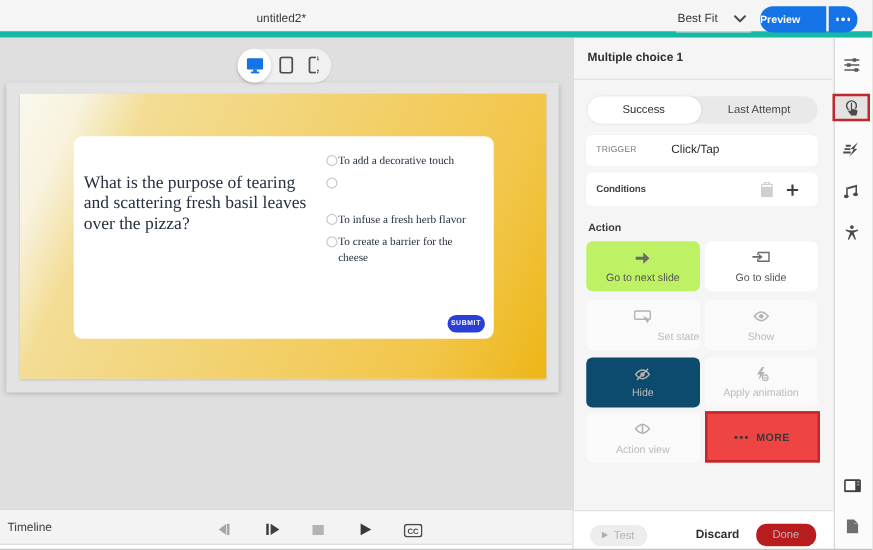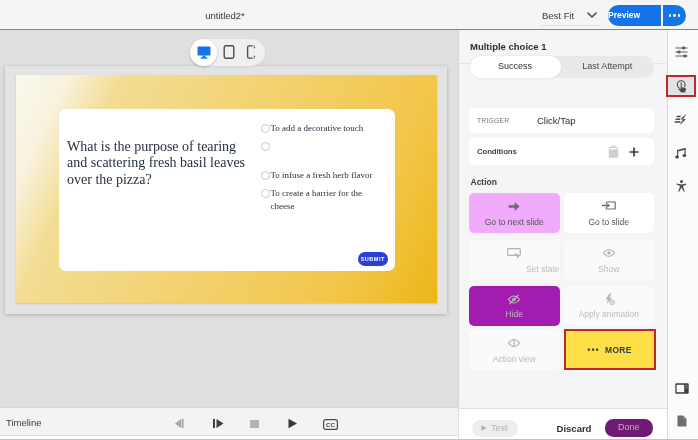--- a/index.html
+++ b/index.html
@@ -3,21 +3,21 @@
 <meta charset="utf-8">
 <style>
   * { margin:0; padding:0; box-sizing:border-box; }
   html,body { width:698px; height:440px; overflow:hidden; }
   body { font-family:"Liberation Sans", sans-serif; background:#dfdfdf; position:relative; }
   .abs { position:absolute; }
 </style>
 </head>
 <body>
 
-<div class="abs" style="left:0;top:0;width:698px;height:30px;background:#f5f5f5;border-bottom:1px solid #14b8a6;z-index:5;">
+<div class="abs" style="left:0;top:0;width:698px;height:30px;background:#f5f5f5;border-bottom:5px solid #14b8a6;z-index:5;">
   <div class="abs" style="left:225px;top:15px;transform:translate(-50%,-50%);font-size:9.5px;color:#3a3a3a;">untitled2*</div>
   <div class="abs" style="left:542px;top:15px;transform:translateY(-50%);font-size:9.5px;color:#3a3a3a;">Best Fit</div>
   <svg class="abs" style="left:586px;top:11px;" width="12" height="8" viewBox="0 0 12 8">
       <path d="M2 2 L6 6 L10 2" fill="none" stroke="#4a4a4a" stroke-width="1.6" stroke-linecap="round" stroke-linejoin="round"></path>
     </svg>
   <div class="abs" style="left:541px;top:25px;width:60px;height:1px;background:#dedede;"></div>
   <div class="abs" style="left:608px;top:5px;width:53px;height:21px;border-radius:10.5px 0 0 10.5px;background:#1473e6;color:#fff;font-size:8.5px;font-weight:bold;text-align:left;line-height:21px;">Preview</div>
   <div class="abs" style="left:663px;top:5px;width:23px;height:21px;border-radius:0 10.5px 10.5px 0;background:#1473e6;color:#fff;text-align:center;">
     <div style="margin-top:9.2px;display:flex;justify-content:center;gap:1.8px;">
       <i style="width:2.8px;height:2.8px;border-radius:50%;background:#fff;"></i>
@@ -81,21 +81,21 @@
   </svg>
 <svg class="abs" style="left:323px;top:418.5px;" width="15" height="11" viewBox="0 0 15 11">
     <rect x="0.6" y="0.6" width="13.8" height="9.8" rx="2" fill="none" stroke="#4a4a4a" stroke-width="1.2"></rect>
     <text x="7.5" y="8" text-anchor="middle" font-family="Liberation Sans" font-size="6.2" font-weight="bold" fill="#4a4a4a">CC</text>
   </svg>
 
 <div class="abs" style="left:458px;top:30px;width:208.5px;height:410px;background:#f5f5f5;border-left:1px solid #d4d4d4;"></div>
 <div class="abs" style="left:470px;top:41px;font-size:9.5px;font-weight:bold;color:#2e2e2e;">Multiple choice 1</div>
 <div class="abs" style="left:459px;top:62.5px;width:207px;height:1px;background:#e4e4e4;"></div>
 
-<div class="abs" style="left:469.5px;top:56px;width:184.5px;height:21.5px;background:#e9e9e9;border-radius:11px;">
+<div class="abs" style="left:469.5px;top:77px;width:184.5px;height:21.5px;background:#e9e9e9;border-radius:11px;">
   <div class="abs" style="left:0;top:0;width:91px;height:21.5px;background:#fff;border-radius:11px;box-shadow:0 0 2px rgba(0,0,0,.12);text-align:center;line-height:21.5px;font-size:9px;color:#2d2d2d;">Success</div>
   <div class="abs" style="left:91px;top:0;width:93.5px;height:21.5px;text-align:center;line-height:21.5px;font-size:9px;color:#464646;">Last Attempt</div>
 </div>
 
 <div class="abs" style="left:469px;top:108px;width:185px;height:24.5px;background:#fff;border-radius:5px;">
   <div class="abs" style="left:8px;top:50%;transform:translateY(-50%);font-size:6.8px;letter-spacing:.2px;color:#777;">TRIGGER</div>
   <div class="abs" style="left:68px;top:50%;transform:translateY(-50%);font-size:9.5px;color:#2d2d2d;">Click/Tap</div>
 </div>
 
 <div class="abs" style="left:469px;top:137.5px;width:185px;height:27px;background:#fff;border-radius:5px;">
@@ -106,21 +106,21 @@
     <rect x="3.3" y="0.5" width="4.4" height="2.5" rx="0.5" fill="#cfcfcf"></rect>
     <rect x="4.6" y="1.2" width="1.8" height="1" fill="#fcfcfc"></rect>
   </svg>
   <svg class="abs" style="left:160px;top:9.5px;" width="10" height="10" viewBox="0 0 10 10">
       <path d="M5 0.5 V9.5 M0.5 5 H9.5" stroke="#3d3d3d" stroke-width="1.7"></path>
     </svg>
 </div>
 
 <div class="abs" style="left:470.5px;top:176.5px;font-size:8.5px;font-weight:bold;color:#3c3c3c;">Action</div>
 
-<div class="abs" style="left:469px;top:193px;width:90.5px;height:40px;background:#f0abfc;border-radius:5px;">
+<div class="abs" style="left:469px;top:193px;width:90.5px;height:40px;background:#bef264;border-radius:5px;">
   <svg class="abs" style="left:50%;top:8px;transform:translateX(-50%);" width="12" height="11" viewBox="0 0 12 11">
       <path d="M0.6 4.3 H6.6 V1 L11.6 5.5 L6.6 10 V6.7 H0.6 Z" fill="#6a6a6a"></path>
     </svg>
   <div class="abs" style="left:0;top:23.5px;width:100%;text-align:center;font-size:8.5px;color:#555;">Go to next slide</div>
 </div>
 <div class="abs" style="left:563.5px;top:193px;width:90.5px;height:40px;background:#fff;border-radius:5px;">
   <svg class="abs" style="left:50%;top:7px;transform:translateX(-50%);" width="15" height="11" viewBox="0 0 17 12">
     <path d="M5.5 2 H15.5 V10 H5.5 V7.5 M5.5 4.5 V2" fill="none" stroke="#6a6a6a" stroke-width="1.3"></path>
     <path d="M0.5 5.2 H6.5 V3.4 L9.8 6 L6.5 8.6 V6.8 H0.5 Z" fill="#6a6a6a"></path>
   </svg>
@@ -135,21 +135,21 @@
   <div class="abs" style="left:0;top:23.5px;width:100%;text-align:right;font-size:8.5px;color:#bbb;">Set state</div>
 </div>
 <div class="abs" style="left:563.5px;top:240px;width:90.5px;height:40px;background:#fafafa;border-radius:5px;">
   <svg class="abs" style="left:50%;top:8px;transform:translateX(-50%);" width="13" height="10" viewBox="0 0 13 10">
     <path d="M1 5 Q6.5 -2 12 5 Q6.5 12 1 5 Z" fill="none" stroke="#b3b3b3" stroke-width="1.2"></path>
     <circle cx="6.5" cy="5" r="1.8" fill="#b3b3b3"></circle>
   </svg>
   <div class="abs" style="left:0;top:23.5px;width:100%;text-align:center;font-size:8.5px;color:#bbb;">Show</div>
 </div>
 
-<div class="abs" style="left:469px;top:285.5px;width:90.5px;height:40px;background:#a21caf;border-radius:5px;">
+<div class="abs" style="left:469px;top:285.5px;width:90.5px;height:40px;background:#0c4a6e;border-radius:5px;">
   <svg class="abs" style="left:50%;top:8px;transform:translateX(-50%);" width="13" height="11" viewBox="0 0 13 11">
     <path d="M1 5.5 Q6.5 -1.5 12 5.5 Q6.5 12.5 1 5.5 Z" fill="none" stroke="#b3b3b3" stroke-width="1.2"></path>
     <circle cx="6.5" cy="5.5" r="1.8" fill="#b3b3b3"></circle>
     <path d="M2 10 L11 1" stroke="#b3b3b3" stroke-width="1.2"></path>
   </svg>
   <div class="abs" style="left:0;top:23.5px;width:100%;text-align:center;font-size:8.5px;color:#bbb;">Hide</div>
 </div>
 <div class="abs" style="left:563.5px;top:285.5px;width:90.5px;height:40px;background:#fafafa;border-radius:5px;">
   <svg class="abs" style="left:50%;top:7px;transform:translateX(-50%);" width="12" height="12" viewBox="0 0 12 12">
     <path d="M6.5 0.5 L2.5 6.5 H5 L3.8 11 L9 4.6 H6.2 L8.5 0.5 Z" fill="#b3b3b3"></path>
@@ -159,34 +159,34 @@
   <div class="abs" style="left:0;top:23.5px;width:100%;text-align:center;font-size:8.5px;color:#bbb;">Apply animation</div>
 </div>
 
 <div class="abs" style="left:469px;top:330px;width:90.5px;height:40px;background:#fafafa;border-radius:5px;">
   <svg class="abs" style="left:50%;top:8px;transform:translateX(-50%);" width="13" height="10" viewBox="0 0 13 10">
     <path d="M1 5 Q6.5 -2 12 5 Q6.5 12 1 5 Z" fill="none" stroke="#b3b3b3" stroke-width="1.2"></path>
     <path d="M6.5 1 V9" stroke="#b3b3b3" stroke-width="1.2"></path>
   </svg>
   <div class="abs" style="left:0;top:23.5px;width:100%;text-align:center;font-size:8.5px;color:#bbb;">Action view</div>
 </div>
-<div class="abs" style="left:563.5px;top:329px;width:92px;height:41px;background:#fde047;border:2.8px solid #c0282e;">
+<div class="abs" style="left:563.5px;top:329px;width:92px;height:41px;background:#ef4444;border:2.8px solid #c0282e;">
   <div class="abs" style="left:50%;top:50%;transform:translate(-50%,-50%);white-space:nowrap;font-size:8.5px;font-weight:bold;color:#3a3a3a;letter-spacing:.3px;"><span style="font-size:9px;letter-spacing:1px;">•••</span>&nbsp; MORE</div>
 </div>
 
 <div class="abs" style="left:458px;top:408px;width:208.5px;height:32px;background:#fff;border-top:1px solid #e2e2e2;border-left:1px solid #e0e0e0;"></div>
 <div class="abs" style="left:0;top:438.6px;width:698px;height:1.4px;background:#c3c3c3;z-index:9;"></div>
 <div class="abs" style="left:472px;top:419.5px;width:46px;height:17px;border-radius:8.5px;background:#ededed;">
   <svg class="abs" style="left:9px;top:5.5px;" width="6" height="6" viewBox="0 0 6 6">
       <path d="M0.5 0.3 L5.5 3 L0.5 5.7 Z" fill="#aeaeae"></path>
     </svg>
   <div class="abs" style="left:19px;top:50%;transform:translateY(-50%);font-size:9px;color:#b3b3b3;">Test</div>
 </div>
 <div class="abs" style="left:574px;top:428px;transform:translate(-50%,-50%);font-size:9.5px;font-weight:600;color:#2f2f2f;">Discard</div>
-<div class="abs" style="left:604.5px;top:419px;width:48.5px;height:17.5px;border-radius:8.5px;background:#701a75;text-align:center;line-height:17px;font-size:9px;color:#b6b6b6;">Done</div>
+<div class="abs" style="left:604.5px;top:419px;width:48.5px;height:17.5px;border-radius:8.5px;background:#b91c1c;text-align:center;line-height:17px;font-size:9px;color:#b6b6b6;">Done</div>
 
 <div class="abs" style="left:666.5px;top:30px;width:31.5px;height:410px;background:#fbfbfb;border-left:1px solid #d9d9d9;"></div>
 
 <svg class="abs" style="left:674.5px;top:46px;" width="13" height="12" viewBox="0 0 13 12">
   <path d="M0.5 2 H12.5 M0.5 6 H12.5 M0.5 10 H12.5" stroke="#5a5a5a" stroke-width="1.1"></path>
   <rect x="7.2" y="0.6" width="2.8" height="2.8" fill="#5a5a5a"></rect>
   <rect x="2.6" y="4.6" width="2.8" height="2.8" fill="#5a5a5a"></rect>
   <rect x="8.6" y="8.6" width="2.8" height="2.8" fill="#5a5a5a"></rect>
 </svg>
 

